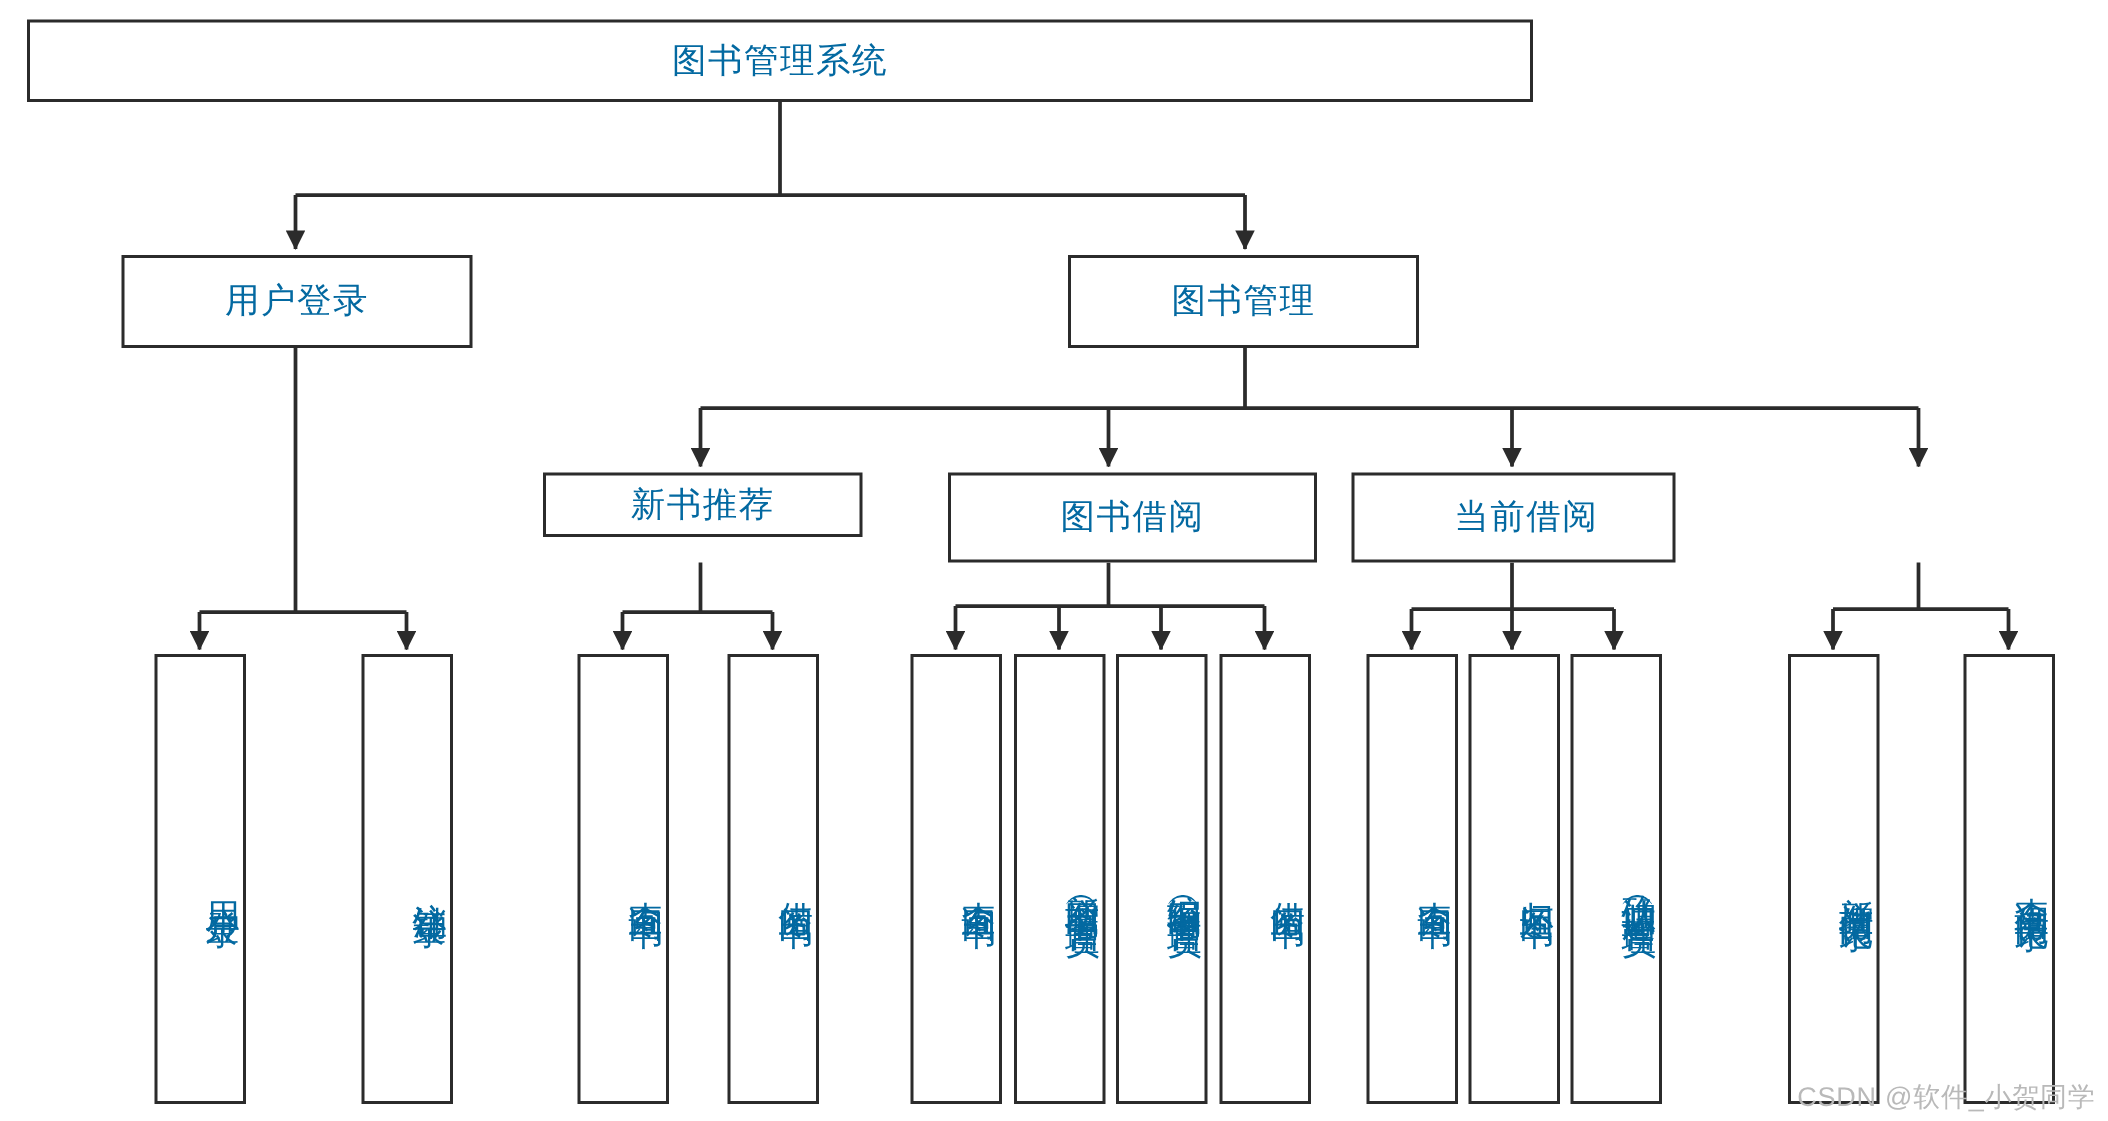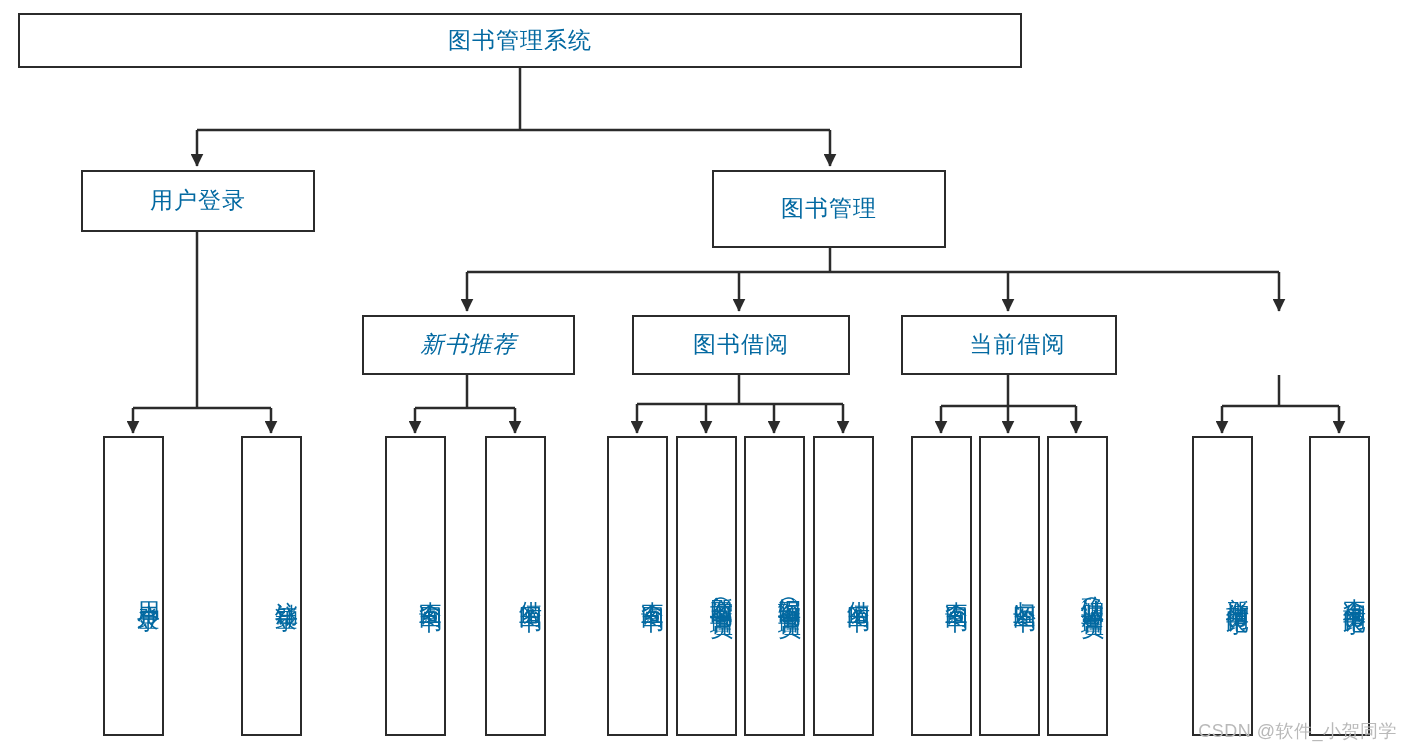--- a/index.html
+++ b/index.html
@@ -114,24 +114,24 @@
       <path d="M 1279 375 L 1279 406"></path>
       <path d="M 1222 406 L 1339 406"></path>
       <path d="M 1222 406 L 1222 433" marker-end="url(#arrow)"></path>
       <path d="M 1339 406 L 1339 433" marker-end="url(#arrow)"></path>
     </g>
   </svg>
 
   <div class="node horizontal" style="left:18px; top:13px; width:1004px; height:55px;">图书管理系统</div>
 
   <div class="node horizontal" style="left:81px; top:170px; width:234px; height:62px;">用户登录</div>
-  <div class="node horizontal" style="left:712px; top:170px; width:234px; height:78px;">图书管理</div>
+  <div class="node horizontal" style="left:712px; top:170px; width:234px; height:62px;">图书管理</div>
 
-  <div class="node horizontal" style="left:362px; top:315px; width:213px; height:60px;font-style:italic;">新书推荐</div>
-  <div class="node horizontal" style="left:632px; top:315px; width:218px; height:60px;">图书借阅</div>
+  <div class="node horizontal" style="left:362px; top:315px; width:213px; height:43px;">新书推荐</div>
+  <div class="node horizontal" style="left:632px; top:315px; width:246px; height:60px;">图书借阅</div>
   <div class="node horizontal" style="left:901px; top:315px; width:216px; height:60px;padding-left:17px;">当前借阅</div>
 
   <div class="node vertical" style="left:103px; top:436px; width:61px; height:300px;">用户登录</div>
   <div class="node vertical" style="left:241px; top:436px; width:61px; height:300px;">注销登录</div>
 
   <div class="node vertical" style="left:385px; top:436px; width:61px; height:300px;">查询图书</div>
   <div class="node vertical" style="left:485px; top:436px; width:61px; height:300px;">借阅图书</div>
 
   <div class="node vertical" style="left:607px; top:436px; width:61px; height:300px;">查询图书</div>
   <div class="node vertical toppad" style="left:676px; top:436px; width:61px; height:300px;">新增图书（管理员）</div>

